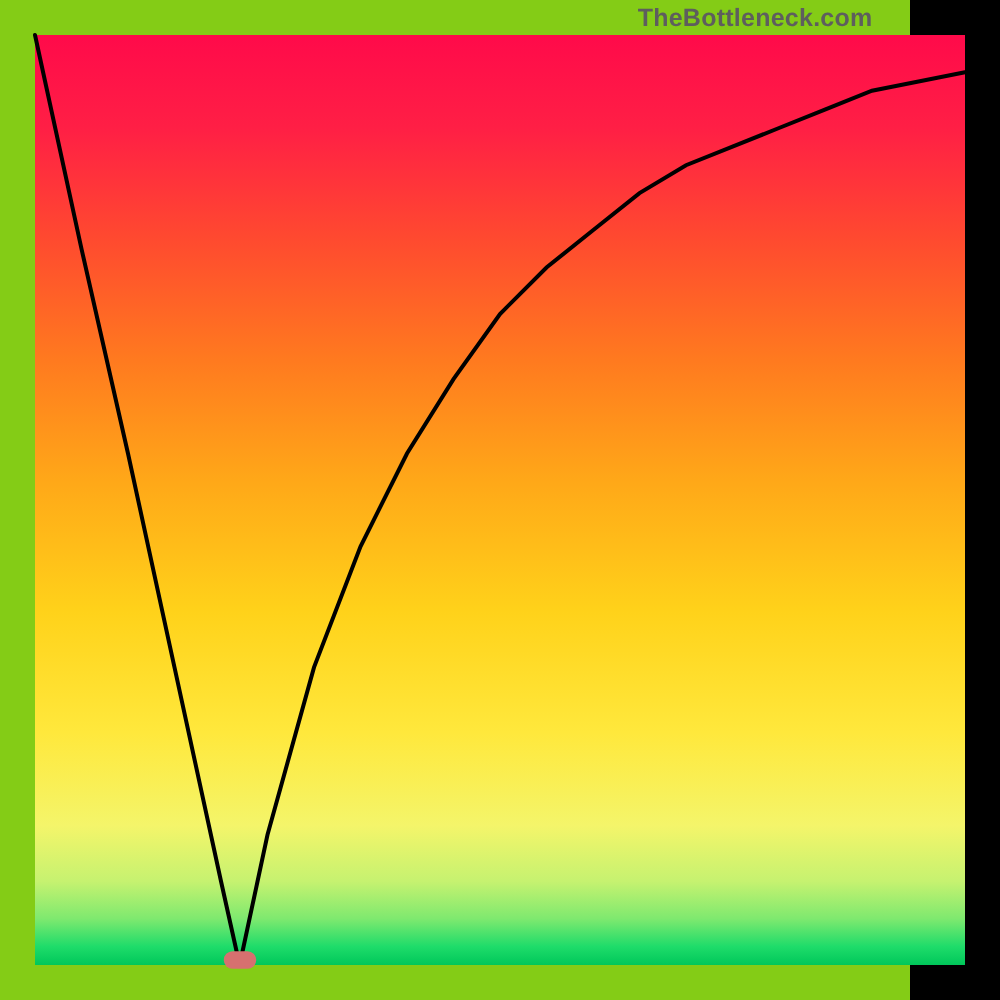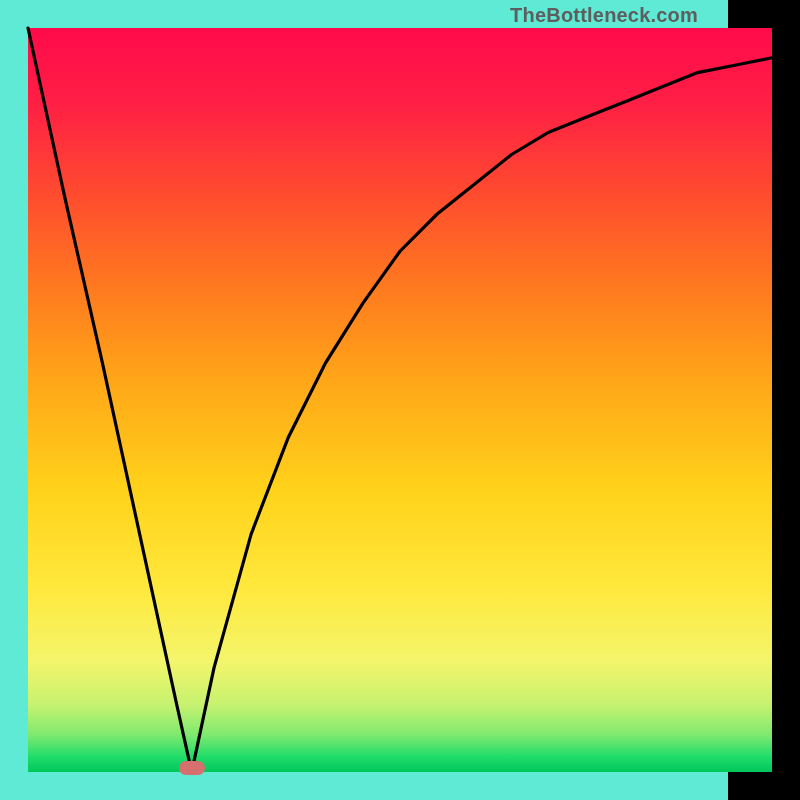--- a/index.html
+++ b/index.html
@@ -8,21 +8,21 @@
     width: 800px;
     height: 800px;
     background: #000;
     font-family: Arial, Helvetica, sans-serif;
     overflow: hidden;
   }
   .frame {
     position: relative;
     width: 728px;
     height: 800px;
-    background: #5eead4;
+    background: #84cc16;
   }
   .plot-area {
     position: absolute;
     left: 28px;
     top: 28px;
     width: 744px;
     height: 744px;
     
     background: linear-gradient(
       to bottom,

